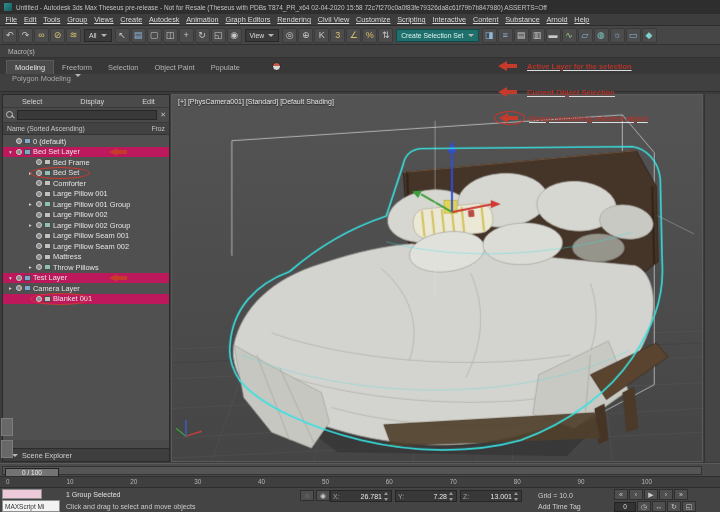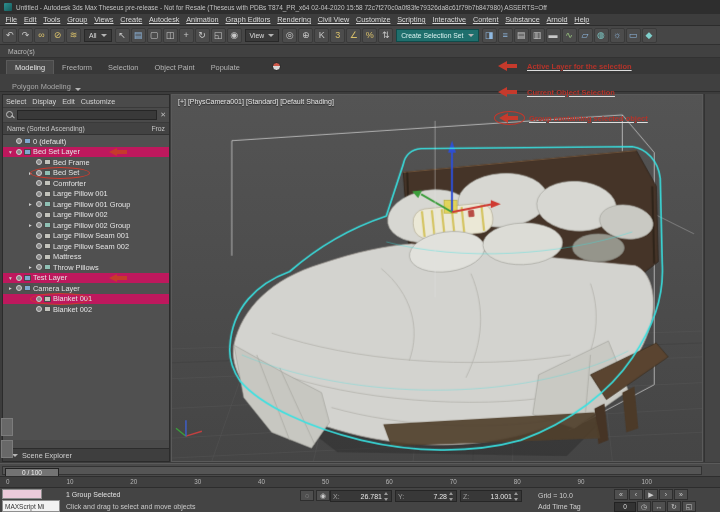--- a/index.html
+++ b/index.html
@@ -36,28 +36,28 @@
   #macrosrow{position:absolute;left:0;top:45px;width:720px;height:13px;background:#414141;
              border-bottom:1px solid #323232;display:flex;align-items:center;}
   .mtab{font-size:6.8px;color:#b8b8b8;padding:0 8px;}
   #ribbontabs{position:absolute;left:0;top:58px;width:720px;height:16px;background:#383838;
               display:flex;align-items:flex-end;padding-left:6px;font-size:7.4px;}
   .rtab{padding:2px 8px;color:#b4b4b4;}
   .rtab.active{background:#4a4a4a;color:#e4e4e4;border:1px solid #5a5a5a;border-bottom:none;}
   .ribbon-ball{position:absolute;left:272px;top:62px;width:9px;height:9px;border-radius:50%;
                background:linear-gradient(#cf584a 0 45%,#d8d8d8 45% 100%);border:1px solid #2d2d2d;}
   #ribbonpanel{position:absolute;left:0;top:74px;width:720px;height:18px;background:#404040;
-               border-bottom:1px solid #2d2d2d;display:flex;align-items:flex-end;padding-left:12px;
+               border-bottom:1px solid #2d2d2d;display:flex;align-items:flex-start;padding-left:12px;
                font-size:7.4px;color:#a8a8a8;}
 
   
   #explorer{position:absolute;left:2px;top:94px;width:168px;height:368px;background:#4a4a4a;
             border:1px solid #2b2b2b;}
   .ex-menus{display:flex;align-items:center;height:13px;font-size:7.3px;border-bottom:1px solid #3a3a3a;}
-  .ex-menu{padding:0 3px;color:#d5d5d5;}
+  .ex-menu{padding:0 19px;color:#d5d5d5;}
   .ex-search{display:flex;align-items:center;height:15px;padding:0 3px;gap:3px;border-bottom:1px solid #3a3a3a;}
   .mag{width:8px;height:8px;position:relative;flex:none;}
   .mag::before{content:"";position:absolute;left:0;top:0;width:5px;height:5px;border:1.2px solid #c0c0c0;border-radius:50%;}
   .mag::after{content:"";position:absolute;left:5.2px;top:5.2px;width:3.5px;height:1.4px;background:#c0c0c0;transform:rotate(45deg);}
   .ex-input{background:#393939;border:1px solid #262626;height:10px;flex:1;color:#ddd;font-size:7px;padding:0 2px;min-width:0;}
   .exsx{font-size:7px;color:#bbb;flex:none;}
   .ex-header{display:flex;align-items:center;height:12px;background:#424242;border-bottom:1px solid #323232;
              font-size:6.8px;color:#c6c6c6;padding:0 4px;justify-content:space-between;}
   .ex-tree{position:relative;background:#505050;height:305px;overflow:hidden;padding-top:1px;}
   .tree-row{position:relative;display:flex;align-items:center;height:10.5px;font-size:7.4px;
@@ -392,27 +392,20 @@
 
         <div class="tree-row indent-2 type-object selected circled">
           <span class="exp"></span>
           <span class="eye"></span>
           <span class="ticon"></span>
           <span class="tlabel">Blanket 001</span>
 
           <span class="row-ellipse"></span>
         </div>
 
-        <div class="tree-row indent-2 type-object">
-          <span class="exp"></span>
-          <span class="eye"></span>
-          <span class="ticon"></span>
-          <span class="tlabel">Blanket 002</span>
-
-        </div>
       </div>
     <div class="ex-footer">
       <span class="caret"></span>
       <span>Scene Explorer</span>
     </div>
   </div>
 
   <div id="viewport">
     <svg width="530" height="366" viewBox="0 0 532 369" preserveAspectRatio="none">
       <defs>

